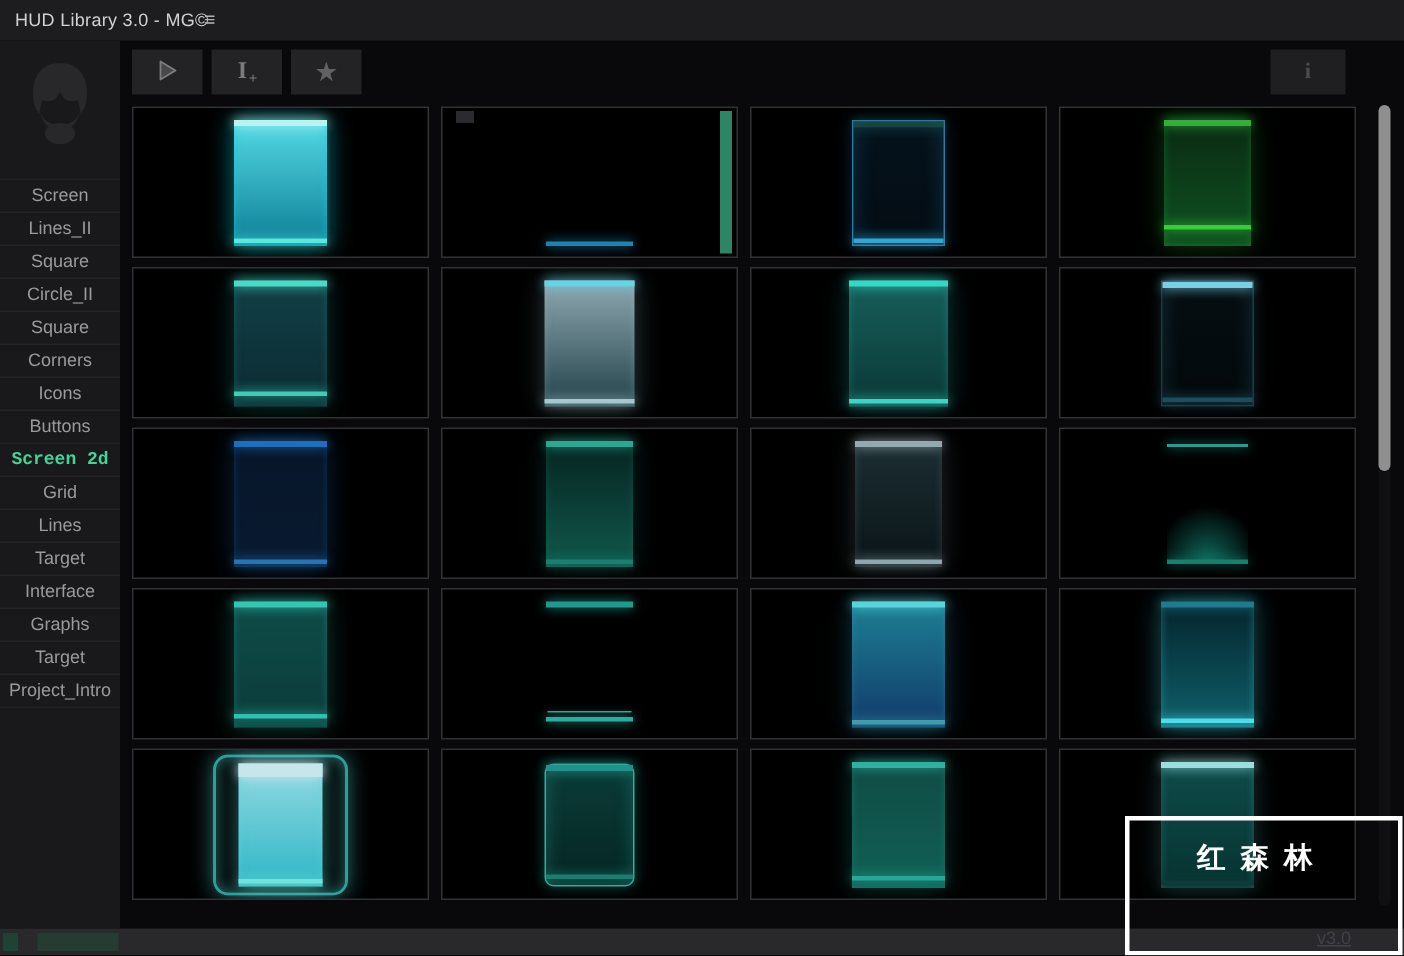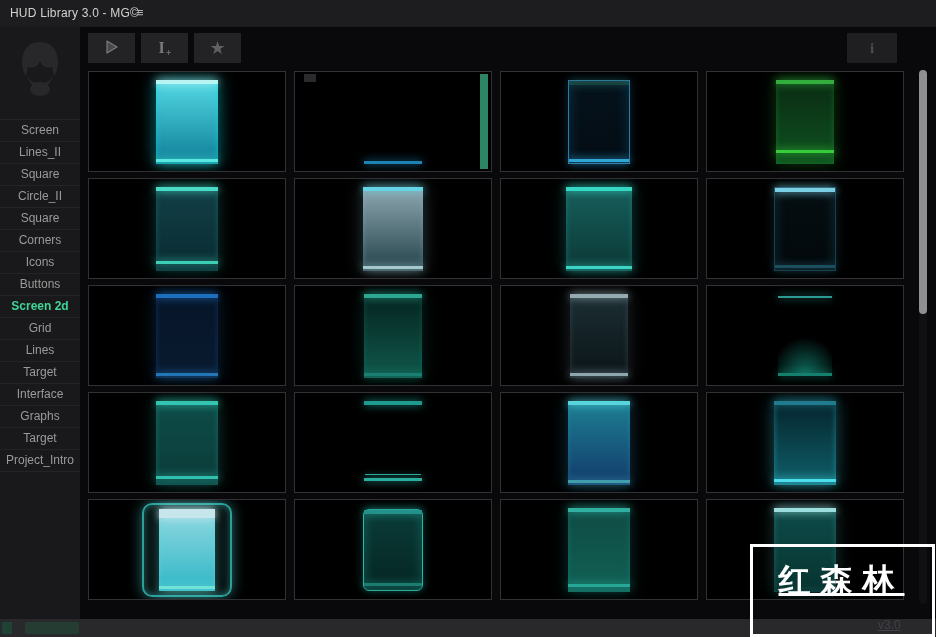--- a/index.html
+++ b/index.html
@@ -56,22 +56,22 @@
   .chip{position:absolute;left:9px;top:2px;width:12px;height:8px;background:#2b2b2f;}
   
   .scroll-track{position:absolute;left:919px;top:70px;width:8px;height:534px;background:#101013;border-radius:4px;}
   .scroll-thumb{position:absolute;left:0;top:0;width:8px;height:244px;background:#8f8f8f;border-radius:4px;cursor:pointer;}
   
   .statusbar{position:absolute;left:0;top:619px;width:936px;height:18px;background:#29292b;}
   .seg{position:absolute;top:3px;height:12px;}
   .version{position:absolute;left:878px;top:618px;font-size:12px;color:#41414b;z-index:1;text-decoration:underline;}
   
   .wm-box{position:absolute;left:750px;top:544px;width:179px;height:87px;border:3px solid #ffffff;z-index:5;}
-  .wm-title{position:absolute;top:12px;left:0;right:12px;text-align:center;color:#fff;font-size:32px;
-            font-weight:bold;letter-spacing:10px;text-indent:10px;font-family:"Liberation Sans",sans-serif;text-decoration:underline;}
+  .wm-title{position:absolute;top:12px;left:0;right:12px;text-align:center;color:#fff;font-size:19px;
+            font-weight:bold;letter-spacing:10px;text-indent:10px;font-family:"Liberation Sans",sans-serif;}
   .wm-url{position:absolute;left:8px;top:53px;width:150px;height:14px;background:#000;border:2px solid #fff;
           color:#fff;font-family:"Liberation Mono",monospace;font-style:italic;font-weight:bold;
           font-size:10px;line-height:14px;text-align:center;letter-spacing:.5px;}
 </style>
 </head>
 <body>
 
 <div class="stage">
 
   <div class="titlebar">
@@ -107,21 +107,21 @@
     </div>
     <div class="side-items" id="side-items">
         <div class="side-item">Screen</div>
         <div class="side-item">Lines_II</div>
         <div class="side-item">Square</div>
         <div class="side-item">Circle_II</div>
         <div class="side-item">Square</div>
         <div class="side-item">Corners</div>
         <div class="side-item">Icons</div>
         <div class="side-item">Buttons</div>
-        <div class="side-item active" style="color: rgb(63, 213, 151);">Screen 2d</div>
+        <div class="side-item active" style="color: rgb(63, 213, 151); font-family: Liberation Mono, monospace;">Screen 2d</div>
         <div class="side-item">Grid</div>
         <div class="side-item">Lines</div>
         <div class="side-item">Target</div>
         <div class="side-item">Interface</div>
         <div class="side-item">Graphs</div>
         <div class="side-item">Target</div>
         <div class="side-item">Project_Intro</div>
       </div>
   </div>
 

